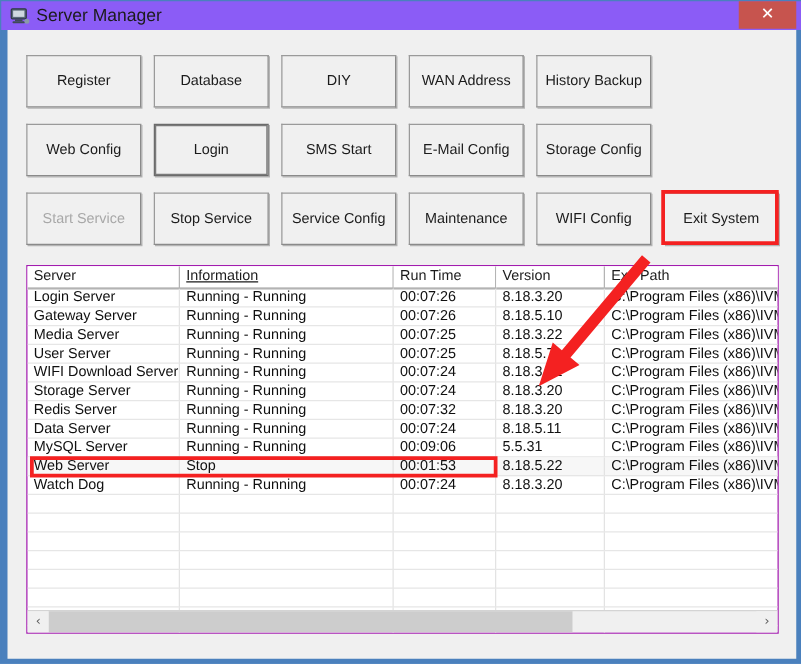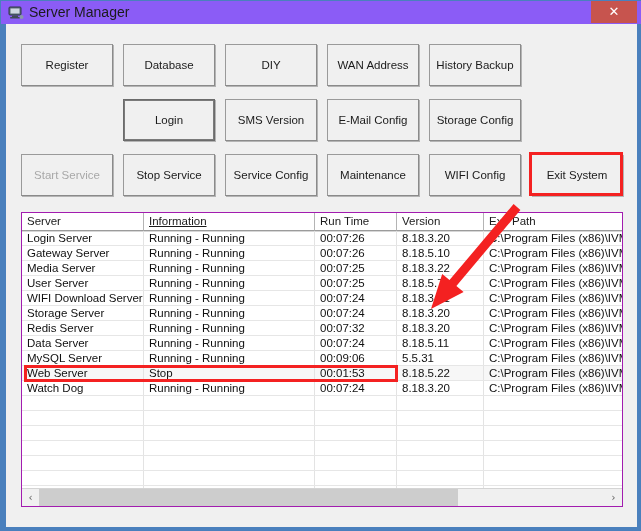--- a/index.html
+++ b/index.html
@@ -275,22 +275,23 @@
 
     <div class="btn-row" id="row1">
       <div class="ctl-btn c0">Register</div>
       <div class="ctl-btn c1">Database</div>
       <div class="ctl-btn c2">DIY</div>
       <div class="ctl-btn c3">WAN Address</div>
       <div class="ctl-btn c4">History Backup</div>
     </div>
 
     <div class="btn-row" id="row2">
+      <div class="ctl-btn c0">Web Config</div>
       <div class="ctl-btn c1 focused">Login</div>
-      <div class="ctl-btn c2">SMS Version</div>
+      <div class="ctl-btn c2">SMS Start</div>
       <div class="ctl-btn c4">Storage Config</div>
       <div class="ctl-btn c3">E-Mail Config</div>
     </div>
 
     <div class="btn-row" id="row3">
       <div class="ctl-btn c0 disabled">Start Service</div>
       <div class="ctl-btn c1">Stop Service</div>
       <div class="ctl-btn c2">Service Config</div>
       <div class="ctl-btn c3">Maintenance</div>
       <div class="ctl-btn c4">WIFI Config</div>

